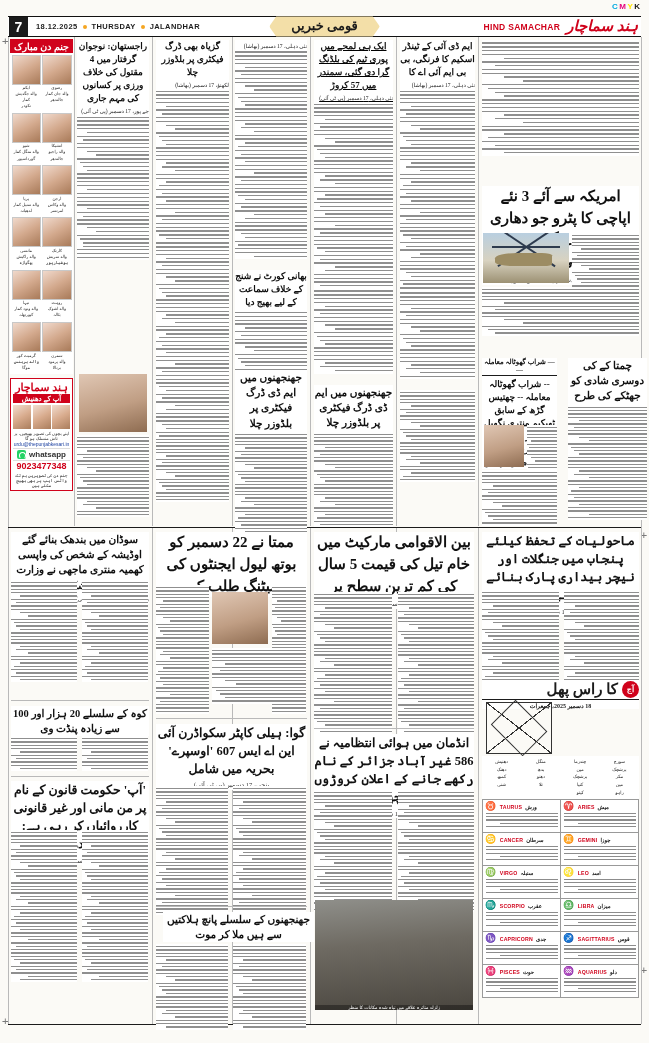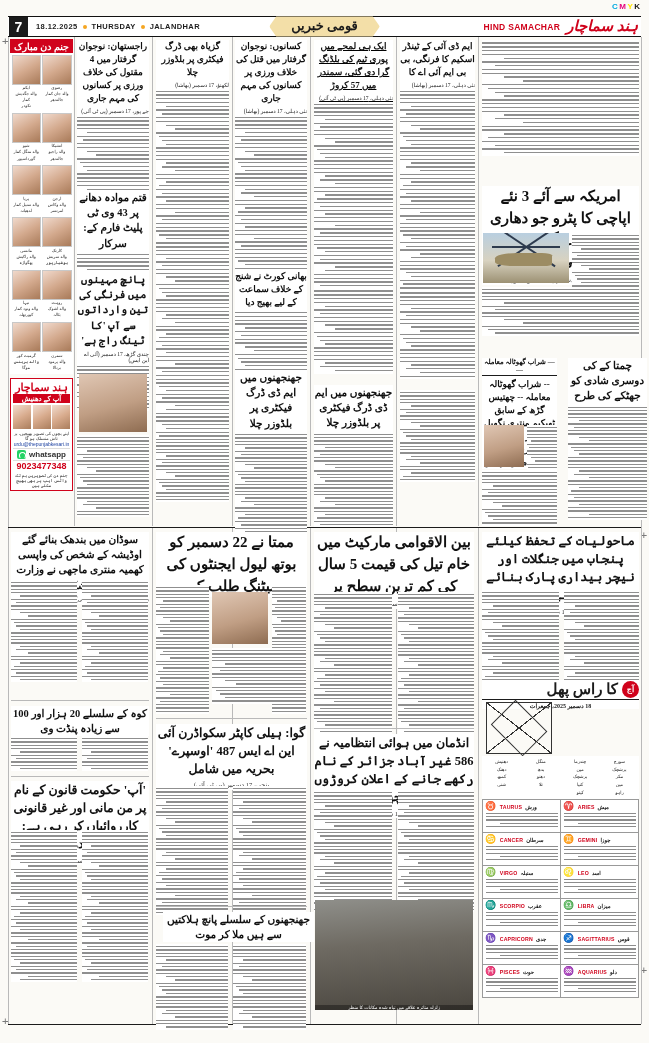--- a/index.html
+++ b/index.html
@@ -536,57 +536,38 @@
         <i></i>
         <i></i>
         <i></i>
         <i></i>
         <i></i>
         <i></i>
       </div>
   </div>
 
   <div class="col" style="left:77px; top:190px; width:72px;">
-    <div class="hl s3">قتم موادہ دھانے پر 43 وی ٹی پلیٹ فارم کے: سرکار</div>
     <div class="body-lines" style="margin-top:3px;">
         <i></i>
         <i></i>
         <i></i>
         <i></i>
         <i></i>
         <i></i>
         <i></i>
         <i></i>
         <i></i>
         <i></i>
         <i></i>
         <i></i>
         <i></i>
         <i></i>
       </div>
   </div>
 
-  <div class="col" style="left:77px; top:272px; width:72px;">
-    <div class="hl s3">پانچ مہینوں میں فرنگی کی تین وارداتوں سے آپ 'کا ٹینگ راج ہے'</div>
-    <div class="byline" style="margin-top:3px;">چندی گڑھ، 17 دسمبر (آئی اے این ایس)</div>
-    <div class="body-lines">
-        <i></i>
-        <i></i>
-        <i></i>
-        <i></i>
-        <i></i>
-        <i></i>
-        <i></i>
-        <i></i>
-        <i></i>
-        <i></i>
-        <i></i>
-        <i></i>
-      </div>
-  </div>
 
   <div class="photo face" style="position:absolute; left:79px; top:374px; width:68px; height:58px;"></div>
   <div class="col" style="left:77px; top:435px; width:72px;">
     <div class="body-lines tight">
         <i></i>
         <i></i>
         <i></i>
         <i></i>
         <i></i>
         <i></i>
@@ -749,21 +730,20 @@
         <i></i>
         <i></i>
         <i></i>
         <i></i>
         <i></i>
         <i></i>
       </div>
   </div>
 
   <div class="col" style="left:235px; top:40px; width:72px;">
-    <div class="hl s4">کسانوں: نوجوان گرفتار میں قتل کی خلاف ورزی پر کسانوں کی مہم جاری</div>
     <div class="byline" style="margin-top:3px;">نئی دہلی، 17 دسمبر (بھاشا)</div>
     <div class="body-lines">
         <i></i>
         <i></i>
         <i></i>
         <i></i>
         <i></i>
         <i></i>
         <i></i>
         <i></i>
@@ -1630,21 +1610,21 @@
         <i></i>
         <i></i>
         <i></i>
         <i></i>
       </div>
   </div>
 
   <div class="hrule" style="left:156px; top:718px; width:151px;"></div>
 
   <div class="col" style="left:156px; top:724px; width:151px;">
-    <div class="hl s2">گوا: ہیلی کاپٹر سکواڈرن آئی این اے ایس 487 'اوسپرے' بحریہ میں شامل</div>
+    <div class="hl s2">گوا: ہیلی کاپٹر سکواڈرن آئی این اے ایس 607 'اوسپرے' بحریہ میں شامل</div>
     <div class="subhl" style="margin-top:2px;">پنجی، 17 دسمبر (پی ٹی آئی)</div>
   </div>
   <div class="col" style="left:156px; top:786px; width:72px;">
     <div class="body-lines tight">
         <i></i>
         <i></i>
         <i></i>
         <i></i>
         <i></i>
         <i></i>

